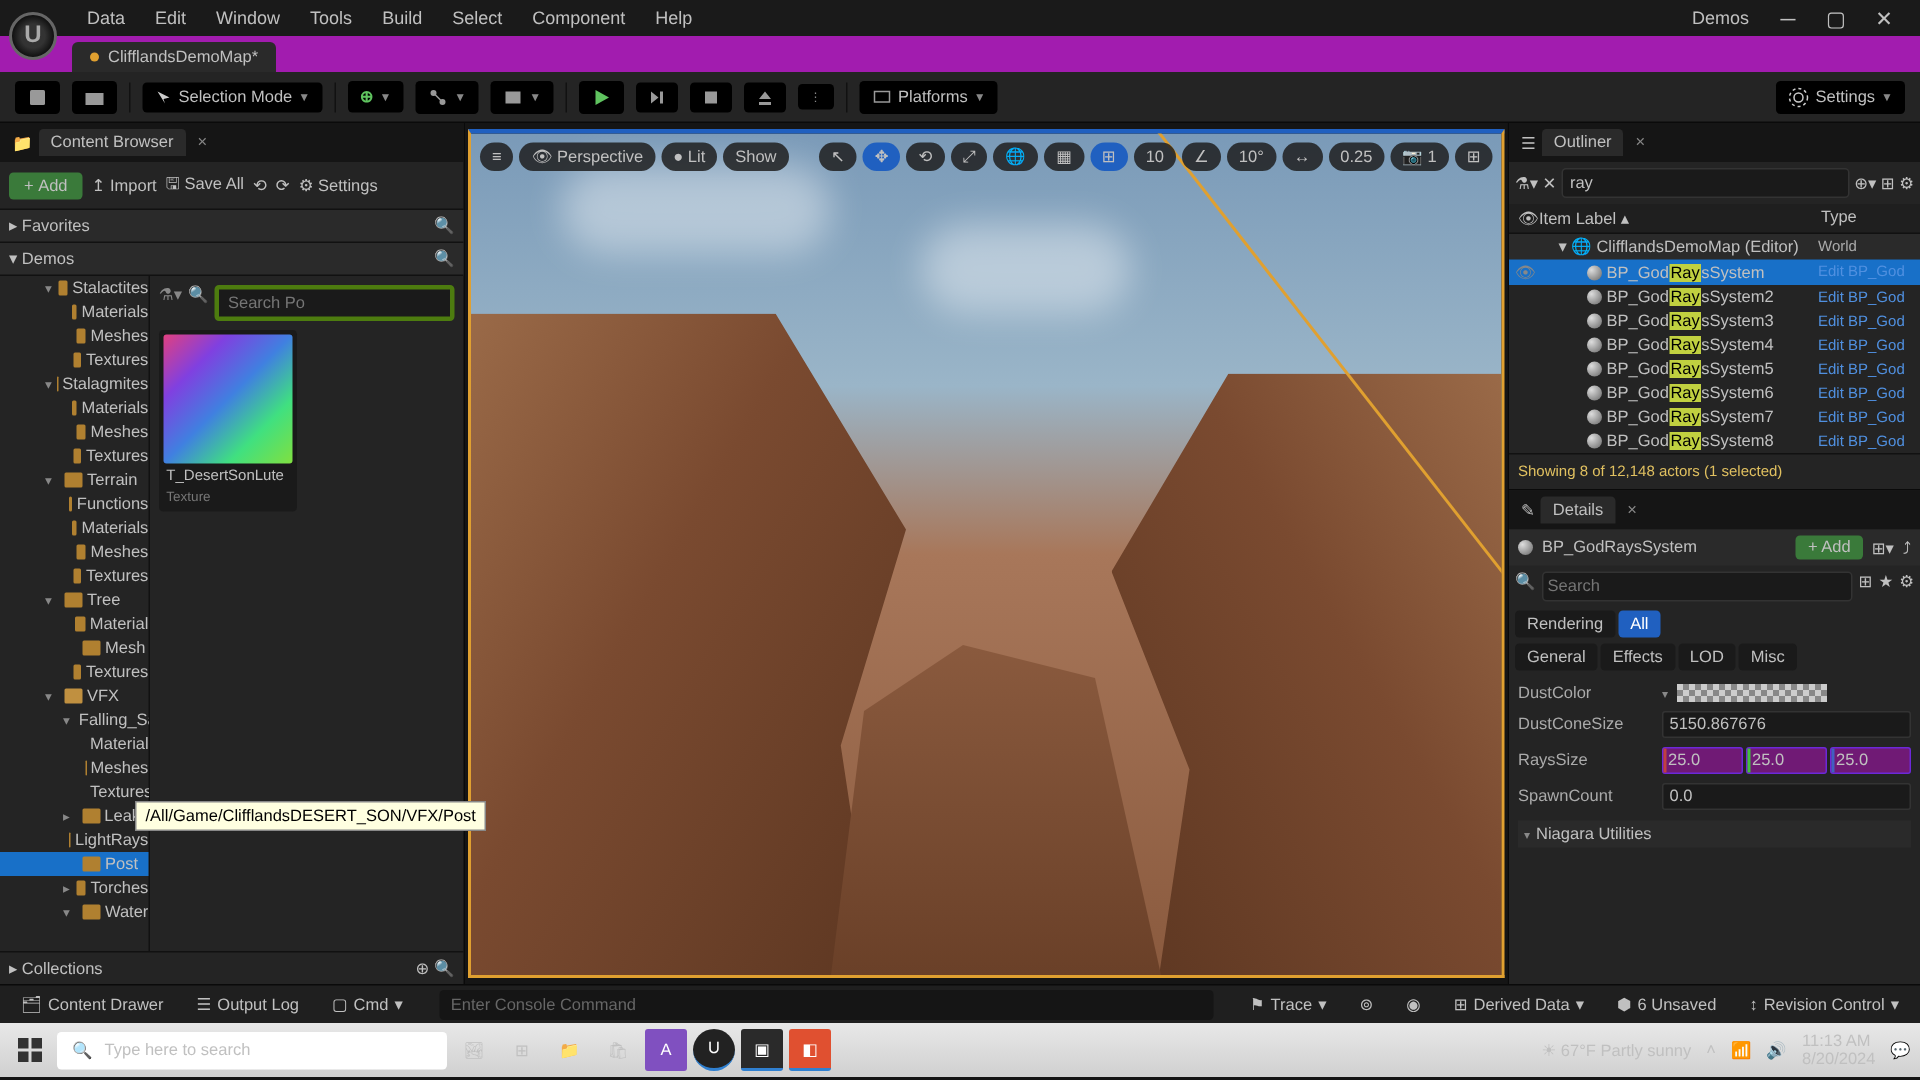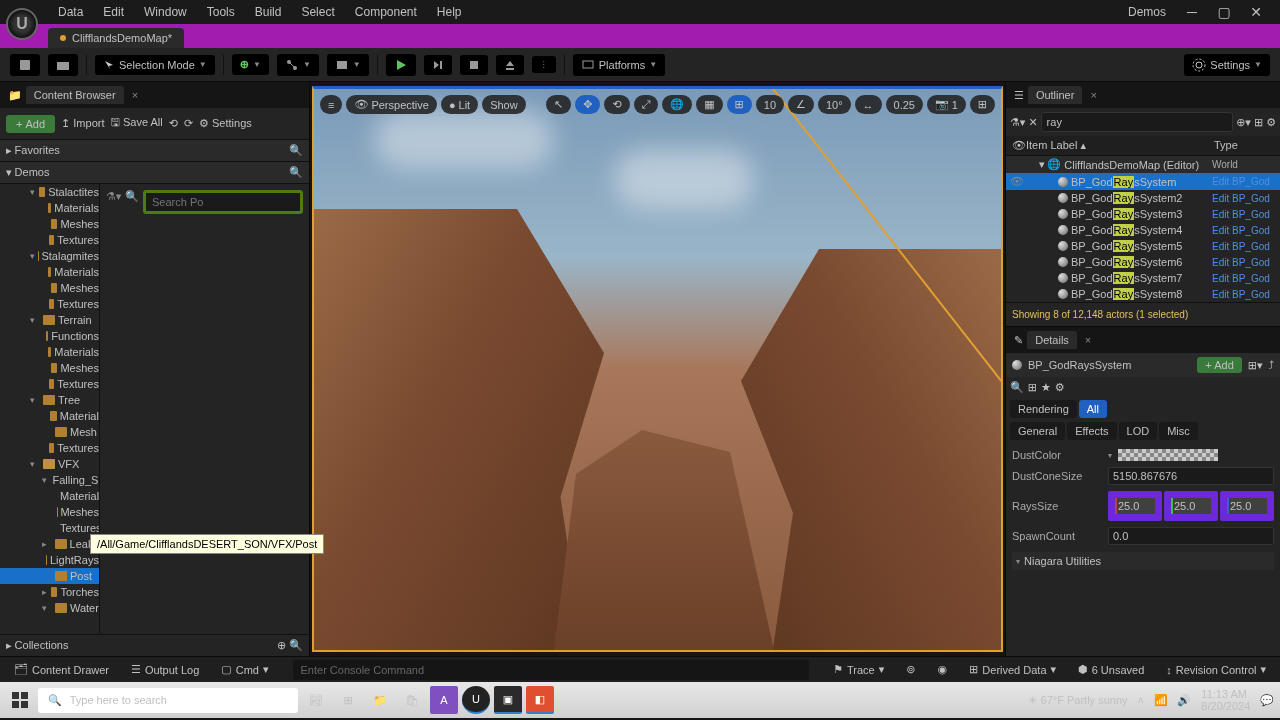--- a/index.html
+++ b/index.html
@@ -72,21 +72,21 @@
 .det-search{padding:4px;display:flex;gap:4px}
 .det-search input{flex:1;background:#1a1a1a;border:1px solid #333;padding:3px;border-radius:3px}
 .det-tabs{display:flex;gap:2px;padding:2px 4px;font-size:10px}
 .det-tab{padding:3px 8px;background:#1a1a1a;border-radius:3px}
 .det-tab.active{background:#2060c0;color:#fff}
 .det-props{flex:1;overflow-y:auto;padding:4px 6px}
 .prop-row{display:flex;align-items:center;padding:3px 0;gap:6px;font-size:10px}
 .prop-label{width:90px;color:#aaa}
 .prop-val{flex:1;background:#1a1a1a;border:1px solid #333;padding:2px 4px;border-radius:2px}
 .vec3{display:flex;gap:2px;flex:1}
-.vec3 span{flex:1;background:#404040;border:7px solid #6d28d9;padding:2px 3px;border-radius:2px;position:relative}
+.vec3 span{flex:1;background:#701a75;border:1px solid #6d28d9;padding:2px 3px;border-radius:2px;position:relative}
 .vec3 span::before{content:'';position:absolute;left:0;top:0;bottom:0;width:2px}
 .vx::before{background:#c04040}.vy::before{background:#40c040}.vz::before{background:#4060c0}
 .checker{width:100px;height:12px;background:repeating-conic-gradient(#888 0 25%,#ccc 0 50%) 0 0/8px 8px}
 .cat-header{padding:3px 4px;background:#2a2a2a;margin-top:4px;display:flex;align-items:center;gap:4px;font-size:10px}
 .statusbar{height:26px;background:#1f1f1f;display:flex;align-items:center;padding:0 8px;gap:10px;border-top:1px solid #0a0a0a;font-size:11px}
 .status-item{display:flex;align-items:center;gap:4px;padding:0 6px}
 .console-inp{flex:1;background:#151515;padding:4px 8px;color:#666;border-radius:3px;margin:0 8px}
 .taskbar{height:36px;background:linear-gradient(180deg,#e8e8e8,#d0d0d0);display:flex;align-items:center;padding:0 6px;gap:4px;color:#222}
 .task-search{flex:0 0 260px;background:#fff;border-radius:3px;padding:6px 10px;display:flex;align-items:center;gap:8px;color:#666}
 .task-icon{width:28px;height:28px;display:flex;align-items:center;justify-content:center;border-radius:2px}
@@ -368,20 +368,25 @@
             <span class="folder-ico"></span>
             <span>Water</span>
           </div>
         </div>
       <div class="assets">
         <div class="asset-search">
           <span style="color:#888">⚗▾</span>
           <span style="color:#888">🔍</span>
           <input class="search-inp" placeholder="Search Po" style="">
         </div>
+        <div class="asset-tile">
+          <div class="asset-thumb"></div>
+          <div class="asset-name">T_DesertSonLute</div>
+          <div class="asset-type">Texture</div>
+        </div>
       </div>
     </div>
     <div class="collections">
       <span>▸ <span>Collections</span></span>
       <span><span>⊕</span> <span>🔍</span></span>
     </div>
   </div>
   <div class="tooltip">/All/Game/ClifflandsDESERT_SON/VFX/Post</div>
 
   <div class="viewport">
@@ -513,20 +518,21 @@
       </div>
       <div class="det-obj">
         <span class="sphere"></span>
         <span>BP_GodRaysSystem</span>
         <div class="det-add">+ <span>Add</span></div>
         <span>⊞▾</span>
         <span>⤴</span>
       </div>
       <div class="det-search">
         <span>🔍</span>
+        <input placeholder="Search" style="">
         <span>⊞</span>
         <span>★</span>
         <span>⚙</span>
       </div>
       <div class="det-tabs">
         <div class="det-tab">Rendering</div>
         <div class="det-tab active">All</div>
       </div>
       <div class="det-tabs">
         <div class="det-tab">General</div>

